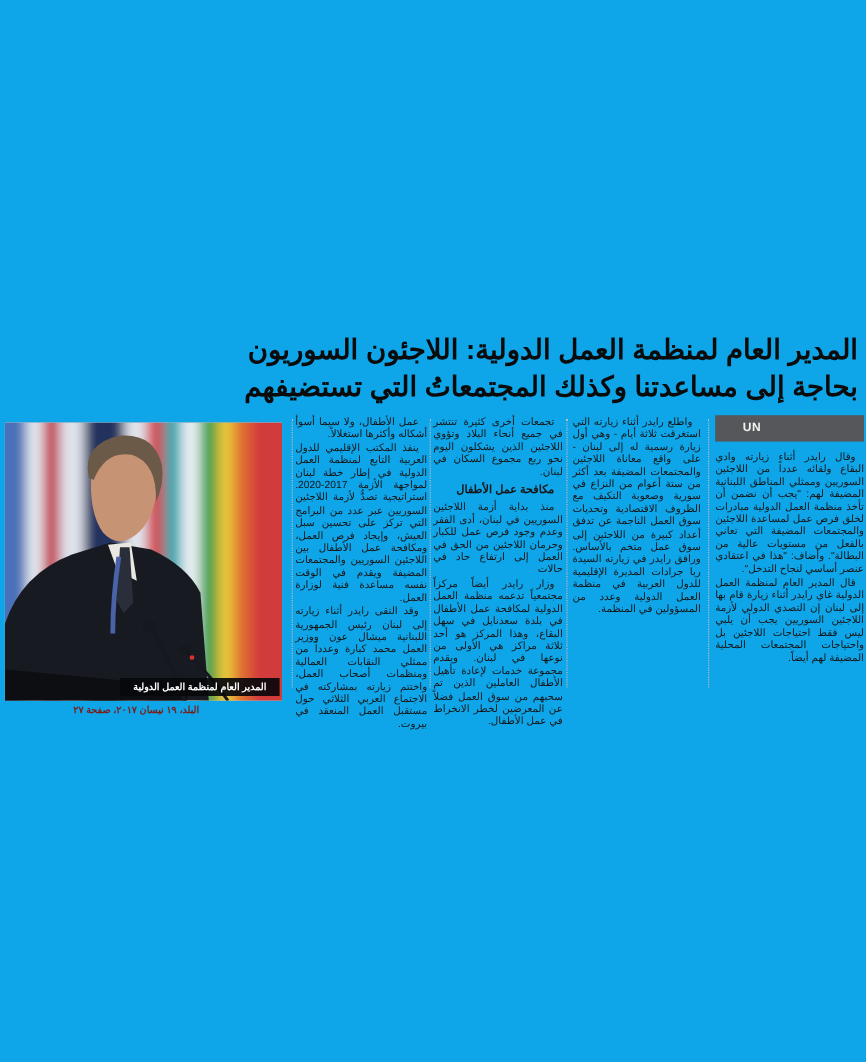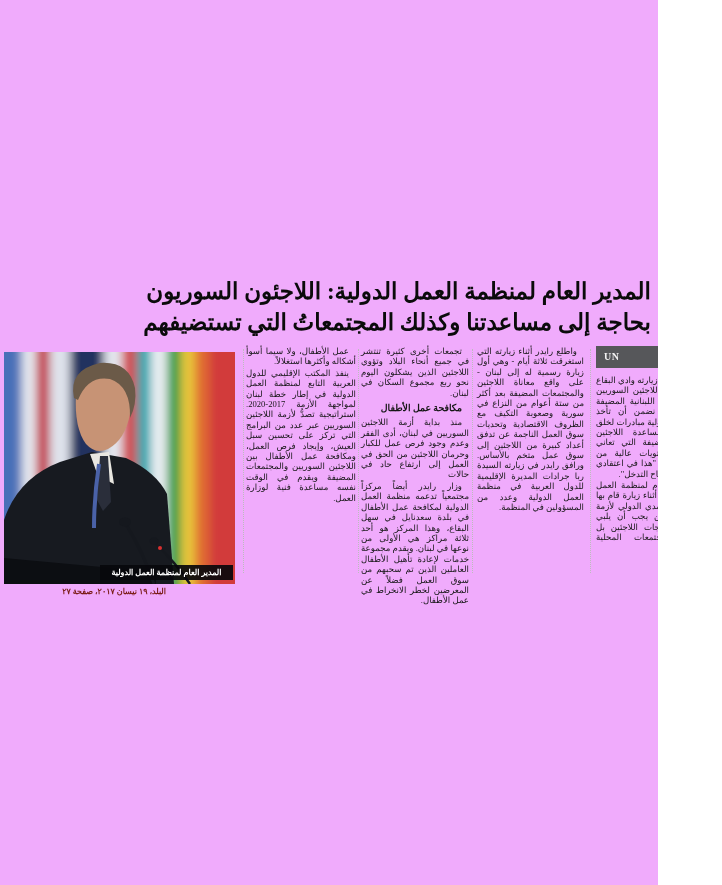--- a/index.html
+++ b/index.html
@@ -1,18 +1,18 @@
 <!DOCTYPE html>
 <html lang="ar"><head>
 <meta charset="utf-8">
 <style>
   html,body{margin:0;padding:0;background:#ffffff;}
   #page{
-    position:relative;width:658px;height:885px;background:#f0abfc;overflow:hidden;
-    font-family:Liberation Serif, serif;
+    position:relative;width:722px;height:885px;background:#0ea5e9;overflow:hidden;
+    font-family:Liberation Sans, sans-serif;
   }
   
   .headline{
     position:absolute;top:276px;right:7px;width:575px;
     direction:rtl;text-align:right;color:#0b0b0b;
     font-weight:bold;font-size:23px;line-height:31px;
     letter-spacing:-0.3px;
   }
   
   .col{
@@ -21,21 +21,21 @@
   }
   .col p{margin:0;text-indent:7px;}
   .col p + p{margin-top:1px;}
   #col1{left:596px;width:124px;}
   #col2{left:477px;width:107px;}
   #col3{left:361px;width:108px;}
   #col4{left:246px;width:110px;}
   .un-badge{
     height:22px;background:#56575a;color:#f2f2f2;
     direction:ltr;text-align:left;font-size:10px;font-weight:bold;
-    line-height:22px;padding-left:8px;margin-bottom:7px;
+    line-height:22px;padding-left:23px;margin-bottom:7px;
     letter-spacing:0.5px;
   }
   .subhead{
     font-weight:bold;text-align:right;text-indent:0;
     font-size:9.4px;margin:5px 0 4px 0 !important;
   }
   
   .col-sep{
     position:absolute;top:349px;height:224px;width:0;
     border-left:1px dotted #bdbdbd;
@@ -131,17 +131,18 @@
   <div class="col" id="col3">
     <p>تجمعات أخرى كثيرة تنتشر في جميع أنحاء البلاد وتؤوي اللاجئين الذين يشكلون اليوم نحو ربع مجموع السكان في لبنان.</p>
     <p class="subhead">مكافحة عمل الأطفال</p>
     <p>منذ بداية أزمة اللاجئين السوريين في لبنان، أدى الفقر وعدم وجود فرص عمل للكبار وحرمان اللاجئين من الحق في العمل إلى ارتفاع حاد في حالات</p>
     <p>وزار رايدر أيضاً مركزاً مجتمعياً تدعمه منظمة العمل الدولية لمكافحة عمل الأطفال في بلدة سعدنايل في سهل البقاع، وهذا المركز هو أحد ثلاثة مراكز هي الأولى من نوعها في لبنان. ويقدم مجموعة خدمات لإعادة تأهيل الأطفال العاملين الذين تم سحبهم من سوق العمل فضلاً عن المعرضين لخطر الانخراط في عمل الأطفال.</p>
   </div>
 
   <div class="col" id="col4">
     <p>عمل الأطفال، ولا سيما أسوأ أشكاله وأكثرها استغلالاً.</p>
     <p>ينفذ المكتب الإقليمي للدول العربية التابع لمنظمة العمل الدولية في إطار خطة لبنان لمواجهة الأزمة 2017-2020. استراتيجية تصدُّ لأزمة اللاجئين السوريين عبر عدد من البرامج التي تركز على تحسين سبل العيش، وإيجاد فرص العمل، ومكافحة عمل الأطفال بين اللاجئين السوريين والمجتمعات المضيفة ويقدم في الوقت نفسه مساعدة فنية لوزارة العمل.</p>
+    <p>وقد التقى رايدر أثناء زيارته إلى لبنان رئيس الجمهورية اللبنانية ميشال عون ووزير العمل محمد كبارة وعدداً من ممثلي النقابات العمالية ومنظمات أصحاب العمل، واختتم زيارته بمشاركته في الاجتماع العربي الثلاثي حول مستقبل العمل المنعقد في بيروت.</p>
   </div>
 
   <div class="source-line">البلد، ١٩ نيسان ٢٠١٧، صفحة ٢٧</div>
 
 </div>
 
 </body></html>

